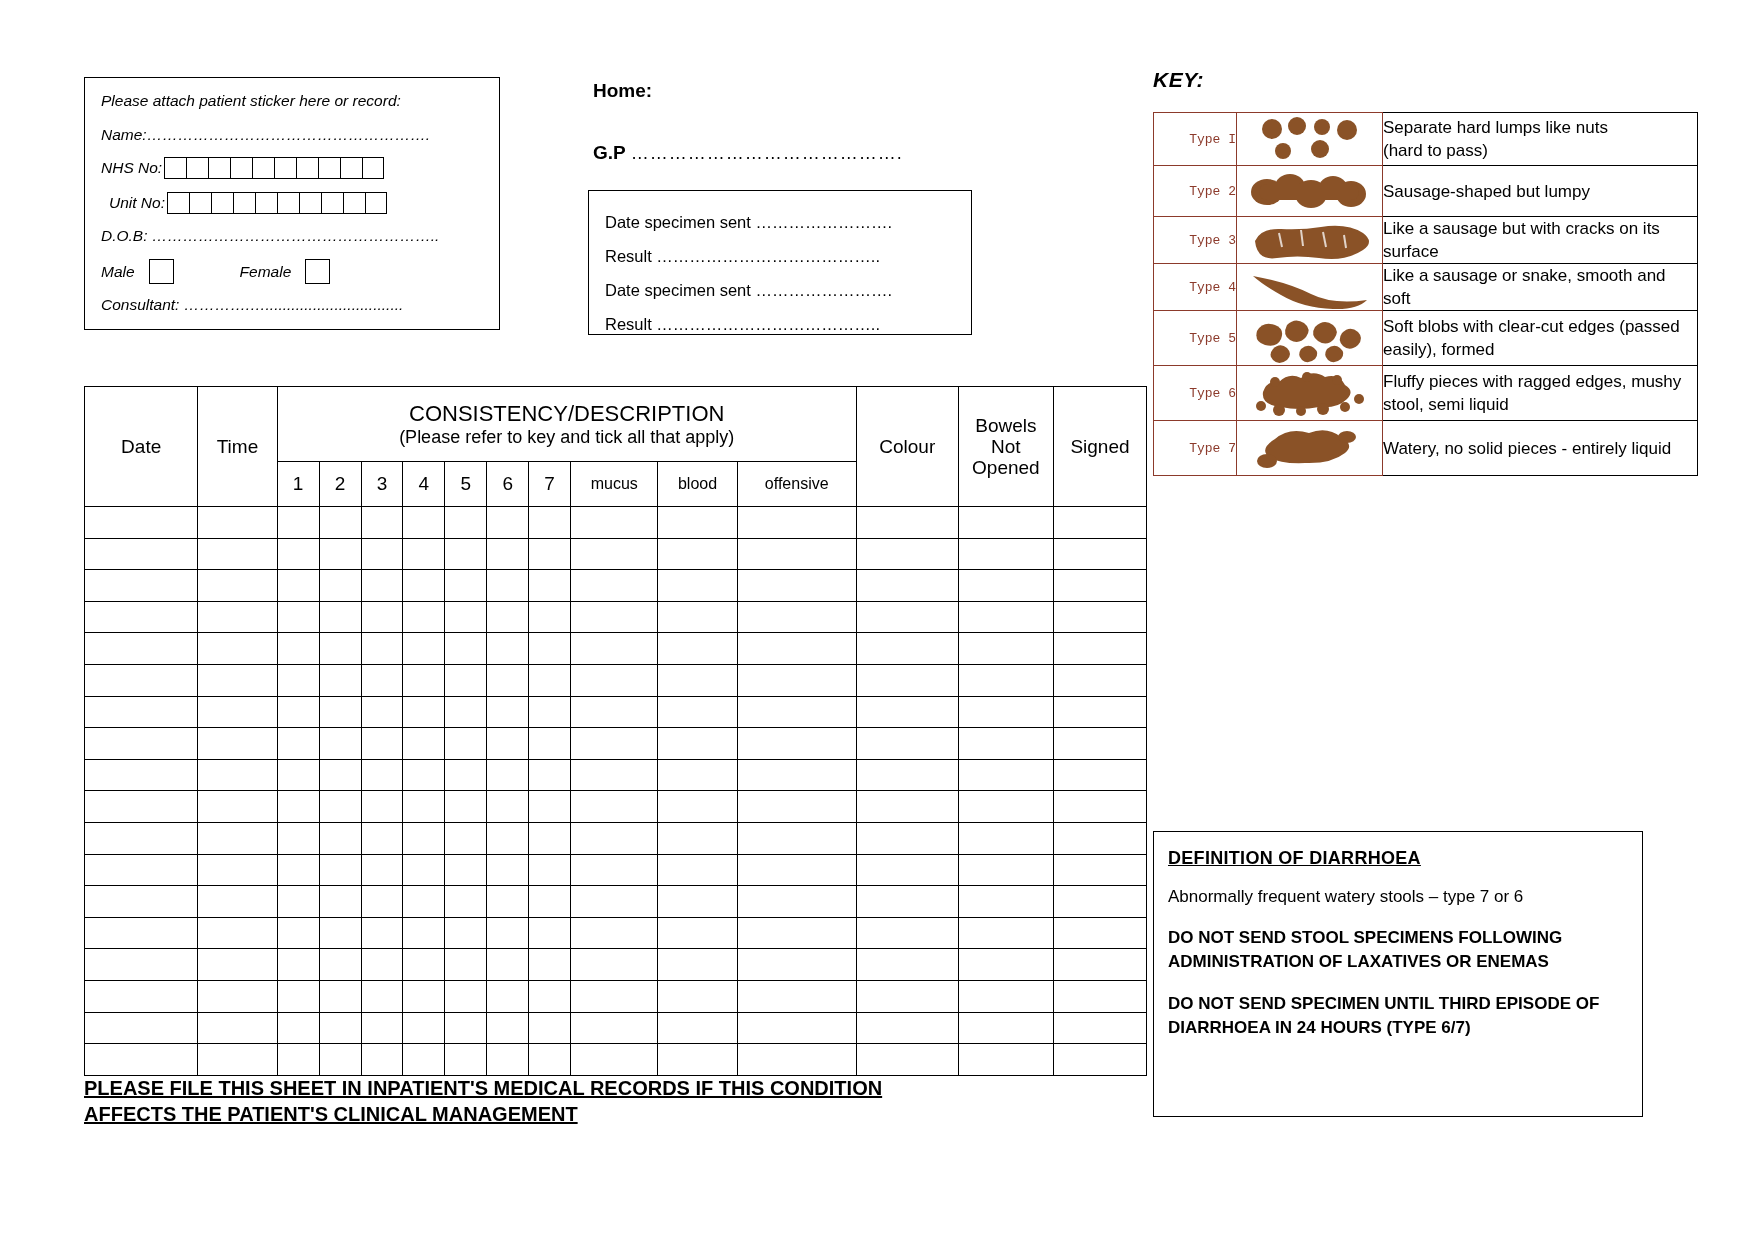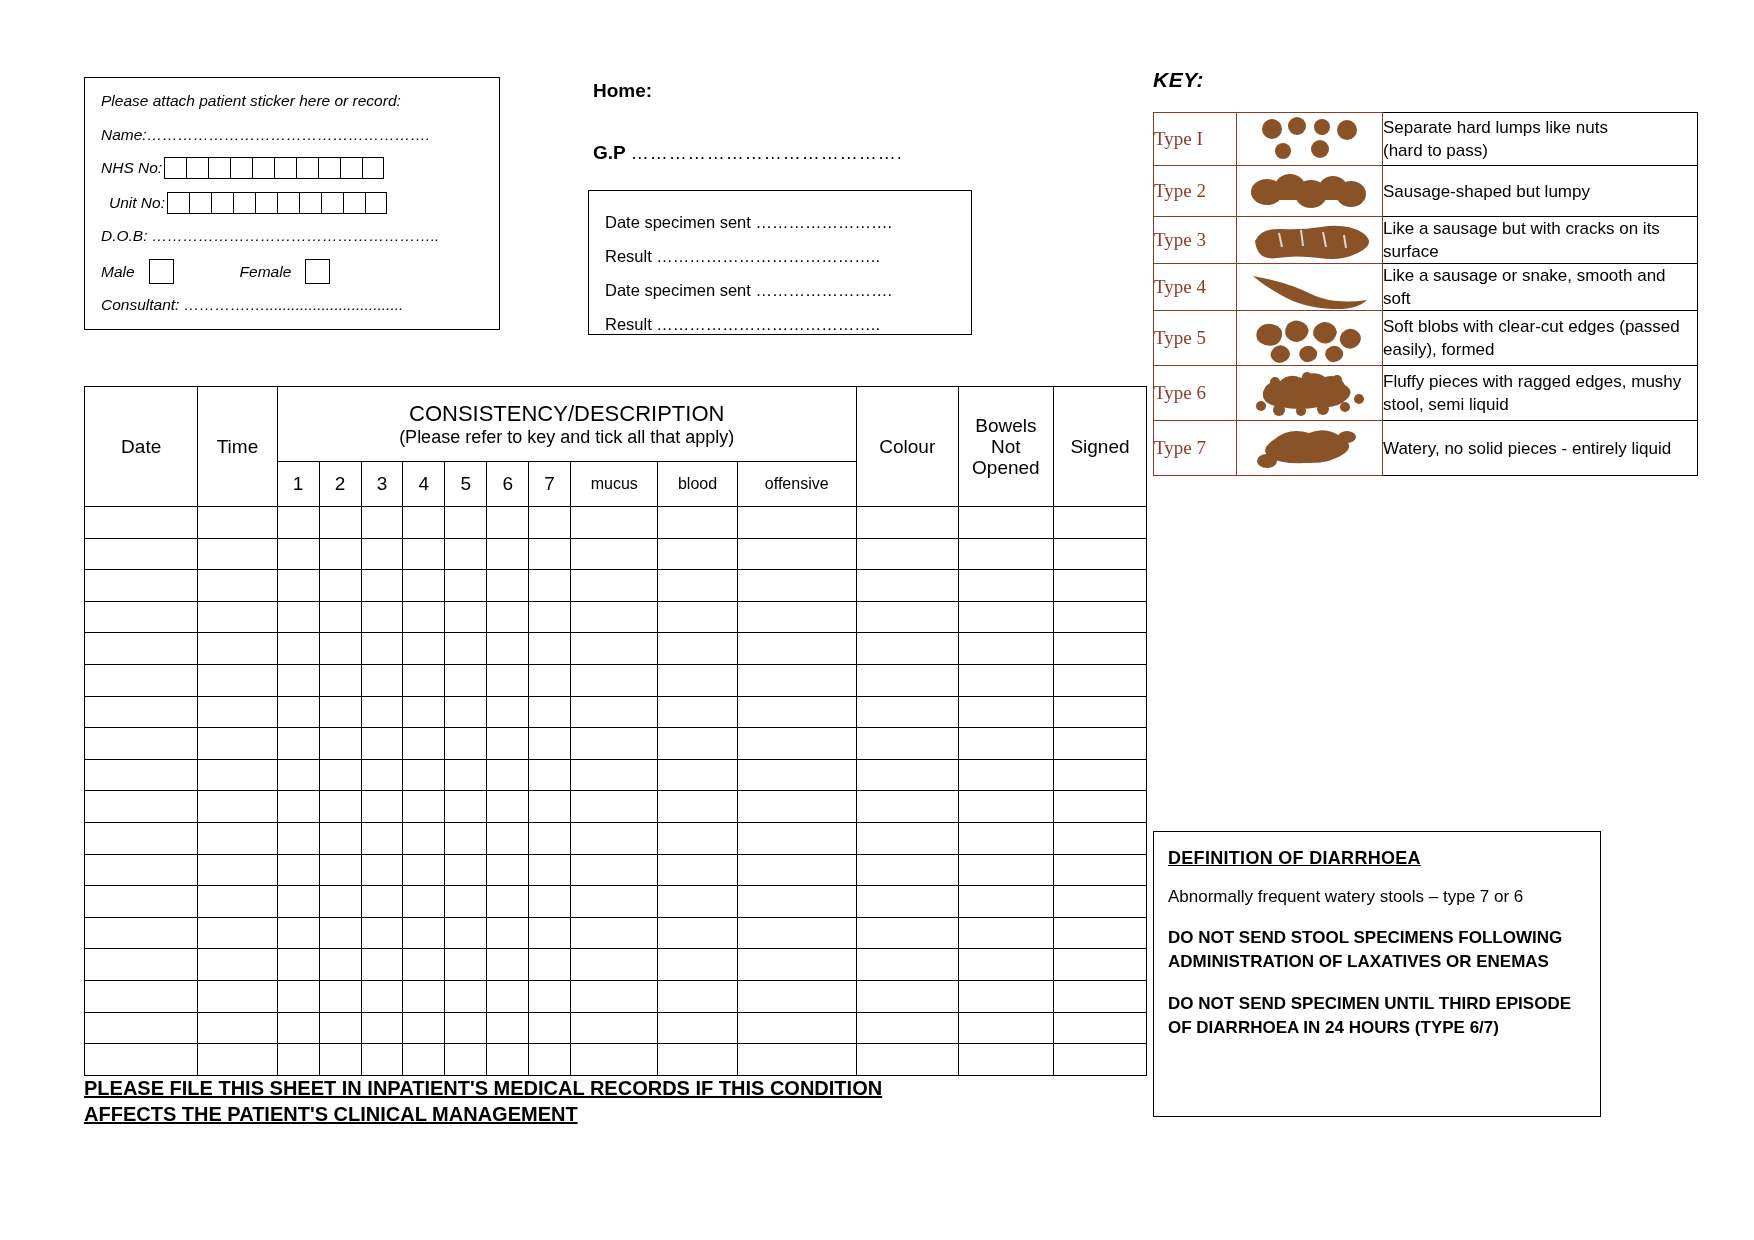--- a/index.html
+++ b/index.html
@@ -96,36 +96,36 @@
     letter-spacing:.5px;
   }
   .key-table{
     position:absolute;left:1153px;top:112px;width:545px;
     border-collapse:collapse;table-layout:fixed;
   }
   .key-table td{
     border:1px solid #8c3a2b;vertical-align:middle;padding:0;
   }
   .key-type{
-    width:82px;color:#8c3a2b;font-size:19px;text-align:left;
-    font-family:Liberation Serif, serif;
+    width:82px;color:#8c3a2b;font-size:13px;text-align:right;
+    font-family:Liberation Mono, monospace;
   }
   .key-img{width:145px;text-align:center;padding:6px 0;}
   .key-desc{
     padding:8px 12px;font-size:17px;line-height:23px;color:#000;
     border-left:1px solid #000;
   }
   .key-table tr td.key-desc{border:1px solid #000;}
 
   
   .glyph{display:block;margin:0 auto;}
 
   
   .def-box{
-    position:absolute;left:1153px;top:831px;width:448px;height:286px;
+    position:absolute;left:1153px;top:831px;width:490px;height:286px;
     border:1.5px solid #000;box-sizing:border-box;padding:16px 14px;
   }
   .def-title{font-size:18px;font-weight:bold;text-decoration:underline;letter-spacing:.3px;}
   .def-line{font-size:17px;margin-top:16px;line-height:23px;}
   .def-strong{font-size:17px;font-weight:bold;margin-top:18px;line-height:24px;}
 </style>
 </head>
 <body>
 
 <div class="page">

